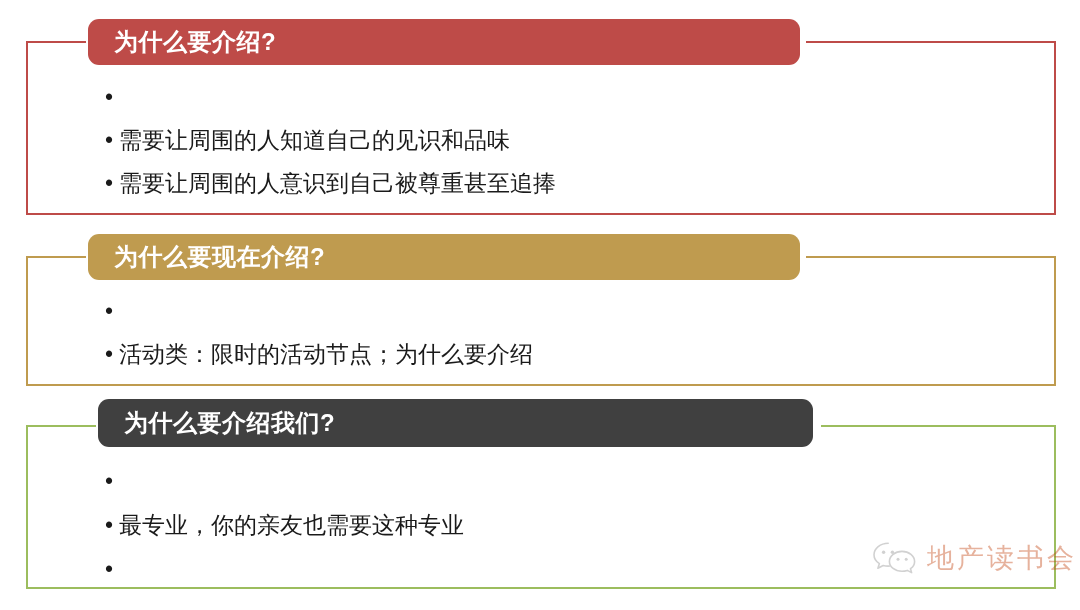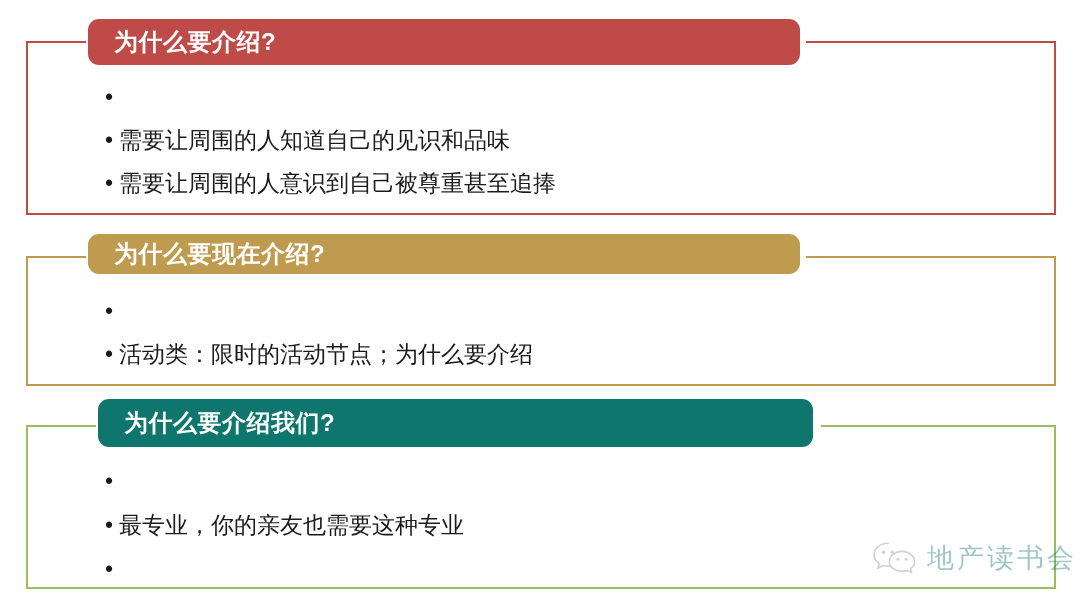--- a/index.html
+++ b/index.html
@@ -87,21 +87,21 @@
   #watermark {
     position: absolute;
     display: flex;
     align-items: center;
     gap: 9px;
     opacity: 0.40;
     user-select: none;
   }
   #watermark .wm-text {
     font-size: 27px;
-    color: #0f766e;
+    color: #c2410c;
     letter-spacing: 3px;
     font-family: "DejaVu Sans", sans-serif;
   }
   .wechat-icon {
     display: block;
   }
 </style>
 </head>
 <body>
 
@@ -125,39 +125,39 @@
       <li class="bullet-row">
         <span class="bullet-dot">•</span>
         <span class="bullet-text">需要让周围的人意识到自己被尊重甚至追捧</span>
       </li>
     </ul>
   </div>
 
   <div class="section">
     <div class="frame" style="left:26px; top:256px; width:1030px; height:130px; border-color:#bf9b4f;"></div>
     <div class="frame-notch" style="left:86px; top:251px; width:720px; height:12px;"></div>
-    <div class="pill" style="left:88px; top:234px; width:712px; height:40px; background:#bf9b4f;">
+    <div class="pill" style="left:88px; top:234px; width:712px; height:46px; background:#bf9b4f;">
       <span>为什么要现在介绍?</span>
     </div>
 
     <ul class="bullets" style="left:105px; top:300px; width:860px;">
       <li class="bullet-row" style="margin-bottom:20px;">
         <span class="bullet-dot">•</span>
       </li>
       <li class="bullet-row">
         <span class="bullet-dot">•</span>
         <span class="bullet-text">活动类：限时的活动节点；为什么要介绍</span>
       </li>
     </ul>
   </div>
 
   <div class="section">
     <div class="frame" style="left:26px; top:425px; width:1030px; height:164px; border-color:#9cbd5e;"></div>
     <div class="frame-notch" style="left:96px; top:420px; width:725px; height:12px;"></div>
-    <div class="pill" style="left:98px; top:399px; width:715px; height:48px; background:#0f766e;">
+    <div class="pill" style="left:98px; top:399px; width:715px; height:48px; background:#404040;">
       <span>为什么要介绍我们?</span>
     </div>
 
     <ul class="bullets" style="left:105px; top:470px; width:860px;">
       <li class="bullet-row" style="margin-bottom:21px;">
         <span class="bullet-dot">•</span>
       </li>
       <li class="bullet-row" style="margin-bottom:21px;">
         <span class="bullet-dot">•</span>
         <span class="bullet-text">最专业，你的亲友也需要这种专业</span>

